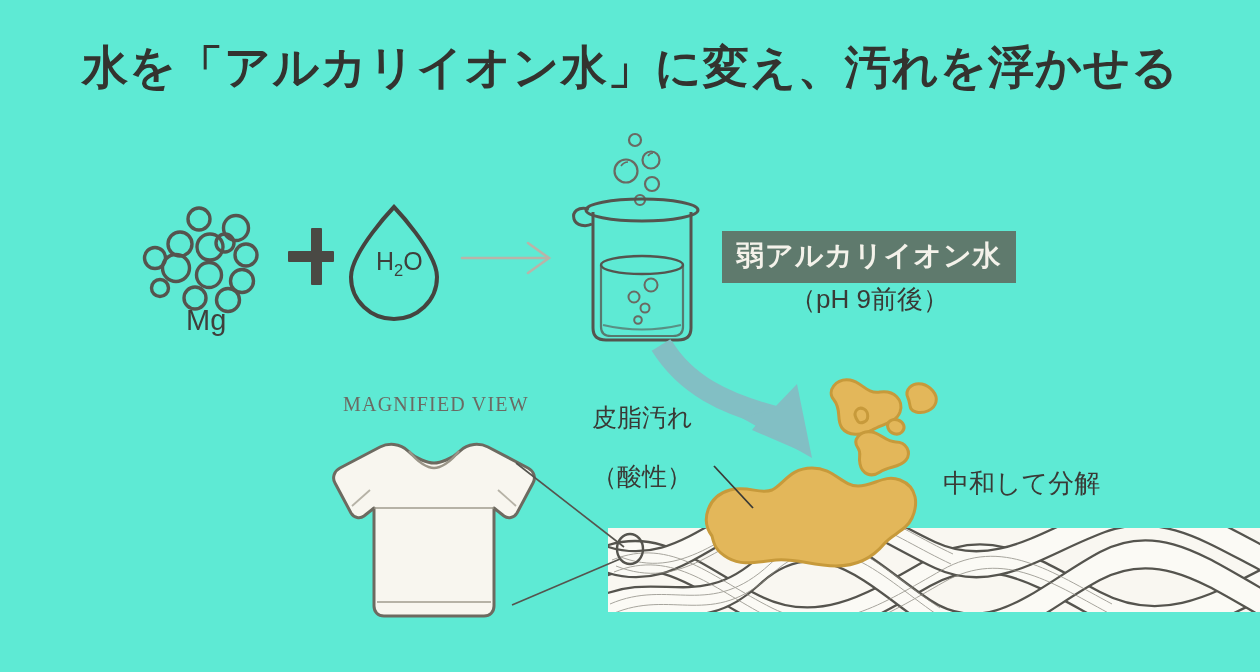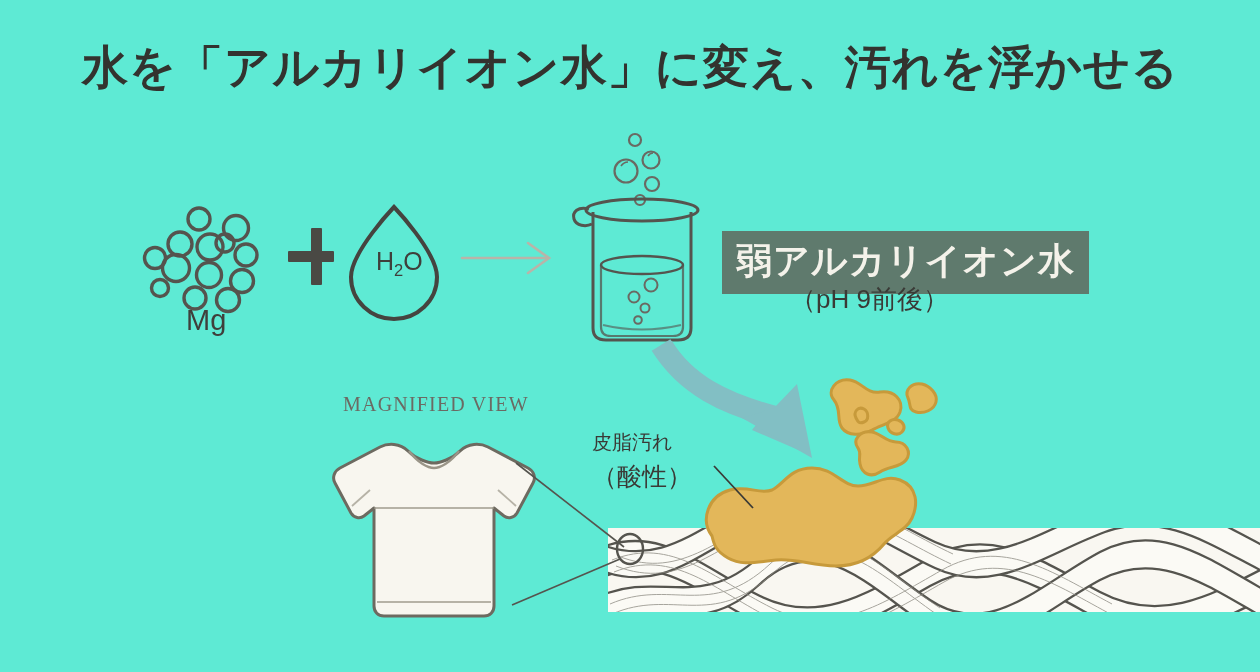--- a/index.html
+++ b/index.html
@@ -50,42 +50,42 @@
   #h2o-label sub {
     font-size: 0.66em;
   }
   #badge {
     position: absolute;
     left: 722px;
     top: 231px;
     padding: 6px 14px 8px;
     background: #5f7a6d;
     color: #f4f2ea;
-    font-size: 36px;
+    font-size: 28px;
     font-weight: 700;
     letter-spacing: 1px;
   }
   #ph-label {
     left: 790px;
     top: 284px;
     font-size: 26px;
     color: #3a3a36;
   }
   #magnified-label {
     left: 343px;
     top: 392px;
     font-size: 20px;
     letter-spacing: 1.2px;
     color: #6b6a63;
     font-family: Liberation Serif, serif;
   }
   #grime-label-1 {
     left: 592px;
-    top: 430px;
-    font-size: 20px;
+    top: 402px;
+    font-size: 25px;
   }
   #grime-label-2 {
     left: 592px;
     top: 462px;
     font-size: 25px;
     font-family: Liberation Serif, serif;
   }
   #neutralize-label {
     left: 943px;
     top: 468px;
@@ -244,14 +244,15 @@
   <div class="txt" id="h2o-label"><span>H</span><sub>2</sub><span>O</span></div>
 
   <div id="badge">弱アルカリイオン水</div>
   <div class="txt" id="ph-label">（pH 9前後）</div>
 
   <div class="txt" id="magnified-label">MAGNIFIED VIEW</div>
 
   <div class="txt" id="grime-label-1">皮脂汚れ</div>
   <div class="txt" id="grime-label-2">（酸性）</div>
 
+  <div class="txt" id="neutralize-label">中和して分解</div>
 
 </div>
 
 </body></html>

